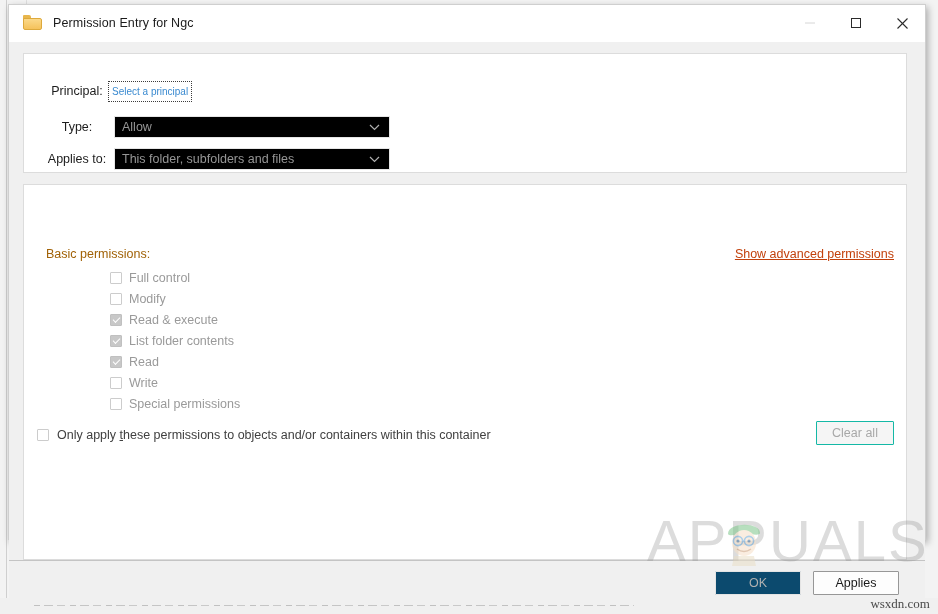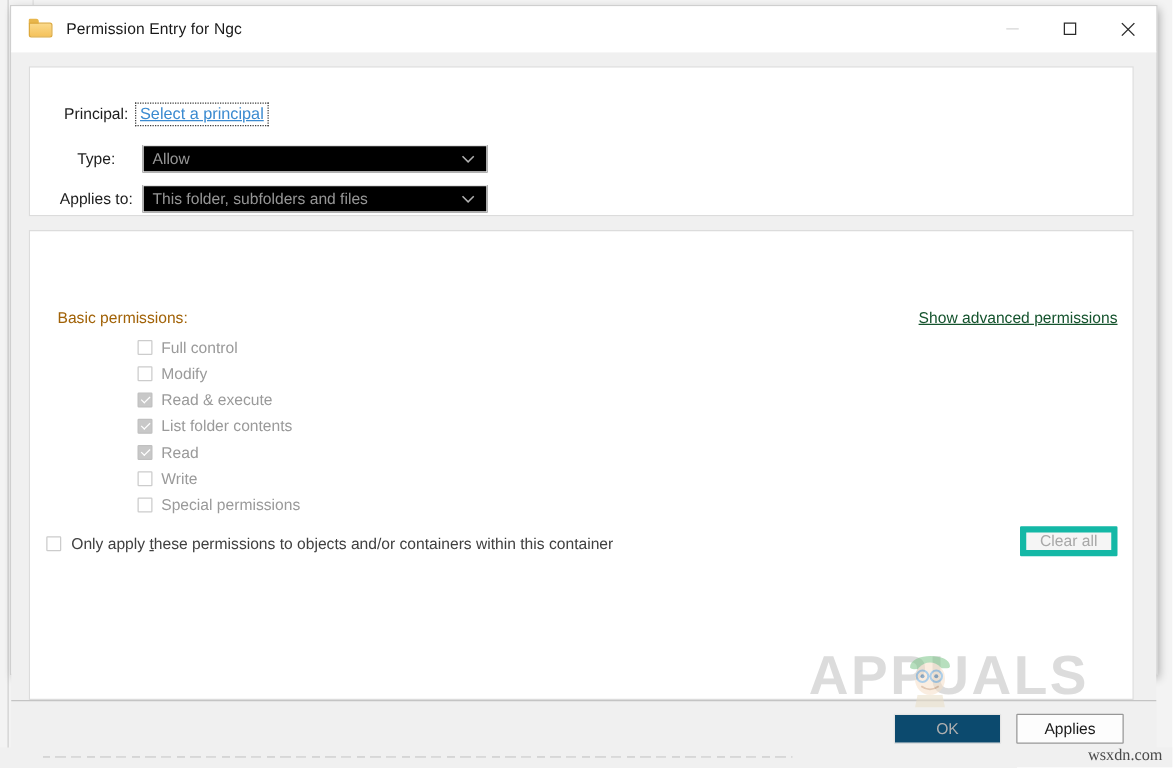--- a/index.html
+++ b/index.html
@@ -169,23 +169,22 @@
     font-size: 12.5px;
     color: #1c1c1c;
     width: 62px;
     flex: 0 0 auto;
   }
   .row-principal { left: 22px; top: 26px; }
   .row-type      { left: 22px; top: 62px; }
   .row-applies   { left: 22px; top: 94px; }
 
   .link {
-    font-size: 13px;
+    font-size: 10px;
     color: #3a8ad0;
-    text-decoration: underline;
     cursor: pointer;
   }
   .focus-box {
     border: 1px dotted #3c3c3c;
     padding: 1px 3px 2px 3px;
     display: inline-block;
     line-height: 14px;
   }
 
   .combo {
@@ -219,21 +218,21 @@
     left: 22px;
     top: 62px;
     font-size: 12.5px;
     color: #a16207;
   }
   .adv-link {
     position: absolute;
     right: 12px;
     top: 62px;
     font-size: 12.5px;
-    color: #14532d;
+    color: #c2410c;
     text-decoration: underline;
     cursor: default;
   }
 
   .perm-list {
     position: absolute;
     left: 86px;
     top: 82px;
   }
   .perm-item {
@@ -287,21 +286,21 @@
   }
   .only-apply-label u { text-decoration: underline; }
 
   .clear-all {
     position: absolute;
     right: 12px;
     top: 236px;
     width: 78px;
     height: 24px;
     background: #f5f5f5;
-    border: 5px solid #14b8a6;
+    border: 1px solid #14b8a6;
     box-sizing: border-box;
     font-size: 12.5px;
     color: #a8a8a8;
     display: flex;
     align-items: center;
     justify-content: center;
     border-radius: 1px;
   }
 
   
@@ -337,22 +336,22 @@
     background: #fdfdfd;
     border: 1px solid #979797;
     color: #1a1a1a;
   }
 
   
   .wm-appuals {
     position: absolute;
     left: 647px;
     top: 518px;
-    font-size: 44px;
-    font-weight: bold;
+    font-size: 58px;
+    font-weight: normal;
     letter-spacing: 2px;
     color: rgba(140,140,140,.30);
     font-family: "Liberation Sans", sans-serif;
     pointer-events: none;
     line-height: 46px;
     white-space: nowrap;
   }
   .wm-face {
     position: absolute;
     left: 722px;

